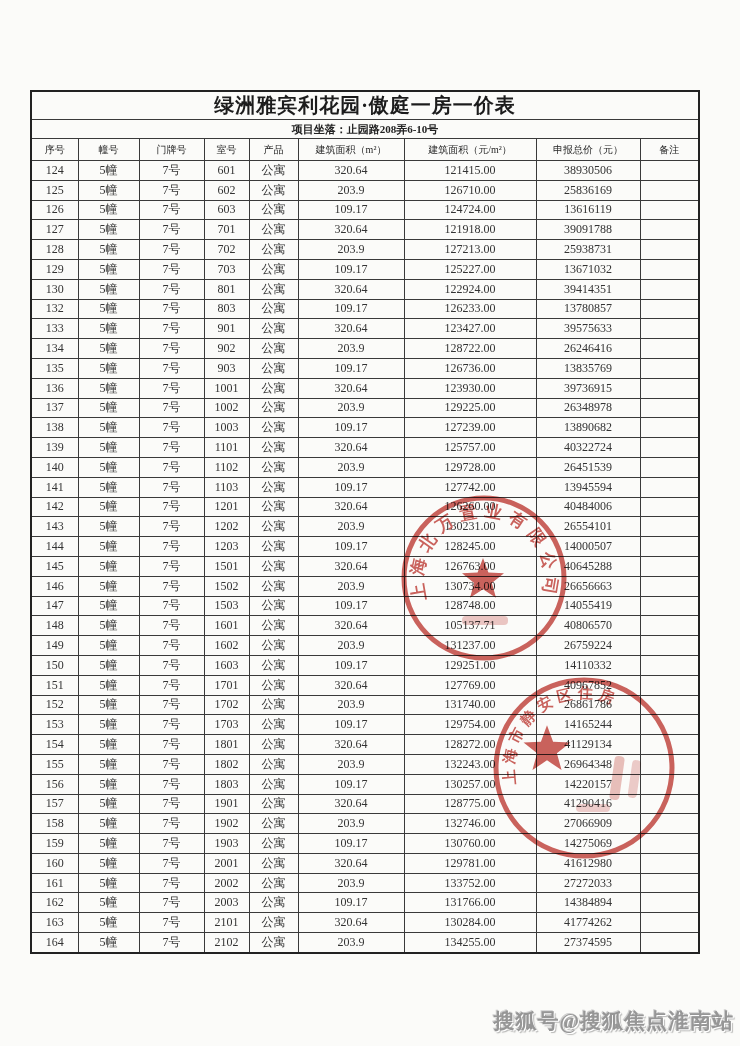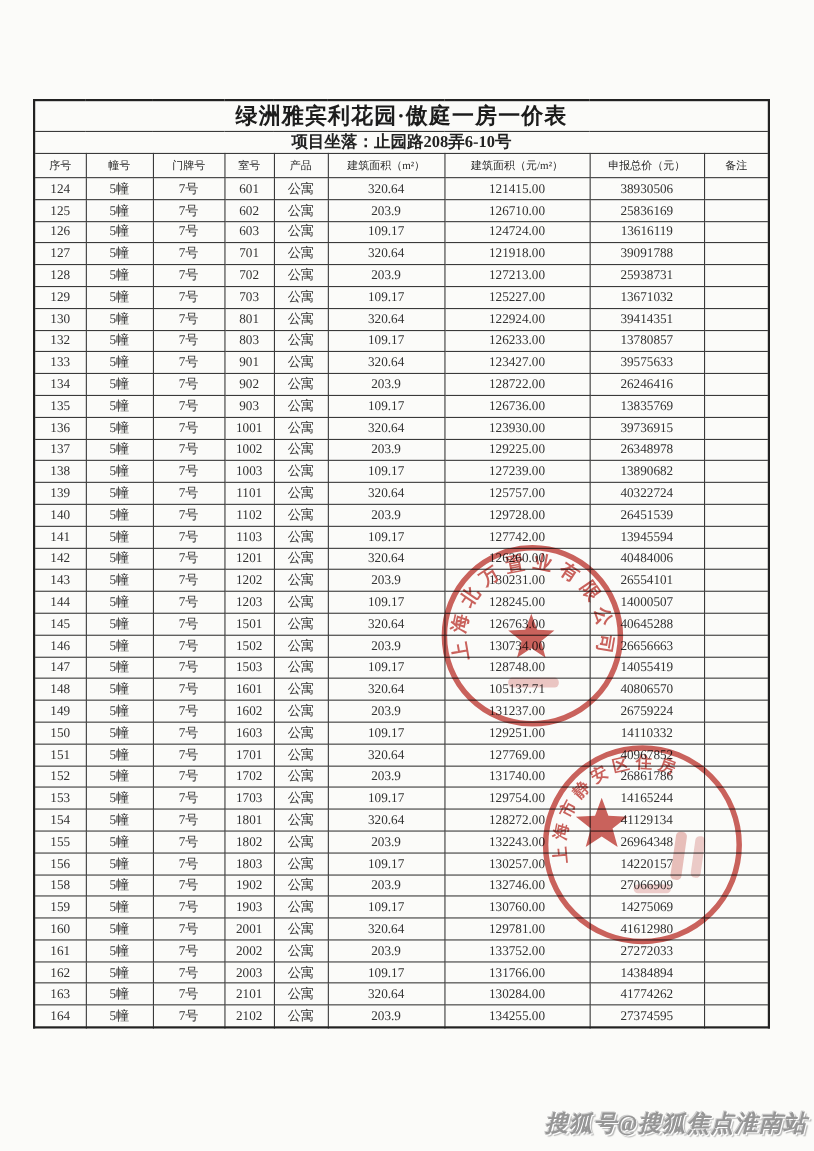--- a/index.html
+++ b/index.html
@@ -20,40 +20,39 @@
   table.price td, table.price th{
     border:1px solid #3a3a3a;
     text-align:center;vertical-align:middle;
     padding:0;overflow:hidden;white-space:nowrap;
     font-weight:normal;
   }
   tr.row-title td{
     height:25px;font-size:20px;font-weight:bold;letter-spacing:1px;color:#1c1c1c;
   }
   tr.row-subtitle td{
-    height:18px;font-size:15px;font-weight:bold;color:#222;
+    height:18px;font-size:11px;font-weight:bold;color:#222;
   }
   tr.row-headers th{
     height:21px;font-size:10px;color:#262626;
   }
   tbody td{
     height:18.8px;font-size:12px;color:#333;
   }
   .stamp{
     position:absolute;pointer-events:none;
     mix-blend-mode:multiply;opacity:.82;
   }
   .stamp-company{left:394px;top:488px;width:180px;height:180px;color:#c2403a;}
   .stamp-gov{left:484px;top:668px;width:200px;height:200px;color:#c2403a;}
   .watermark{
     position:absolute;right:6px;top:1007px;
     font-size:21px;font-weight:bold;letter-spacing:1px;
     color:#969696;
     text-shadow:1px 1px 0 #ffffff,2px 2px 1px rgba(60,60,60,.35),-1px -1px 0 #cfcfcf;
-    font-style:italic;
   }
 </style>
 </head>
 <body>
 
 <div class="page">
 
   <table class="price">
     <colgroup>
       <col style="width:47px">
@@ -432,20 +431,31 @@
           <td>5幢</td>
           <td>7号</td>
           <td>1803</td>
           <td>公寓</td>
           <td>109.17</td>
           <td>130257.00</td>
           <td>14220157</td>
           <td></td>
         </tr>
         <tr>
+          <td>157</td>
+          <td>5幢</td>
+          <td>7号</td>
+          <td>1901</td>
+          <td>公寓</td>
+          <td>320.64</td>
+          <td>128775.00</td>
+          <td>41290416</td>
+          <td></td>
+        </tr>
+        <tr>
           <td>158</td>
           <td>5幢</td>
           <td>7号</td>
           <td>1902</td>
           <td>公寓</td>
           <td>203.9</td>
           <td>132746.00</td>
           <td>27066909</td>
           <td></td>
         </tr>

